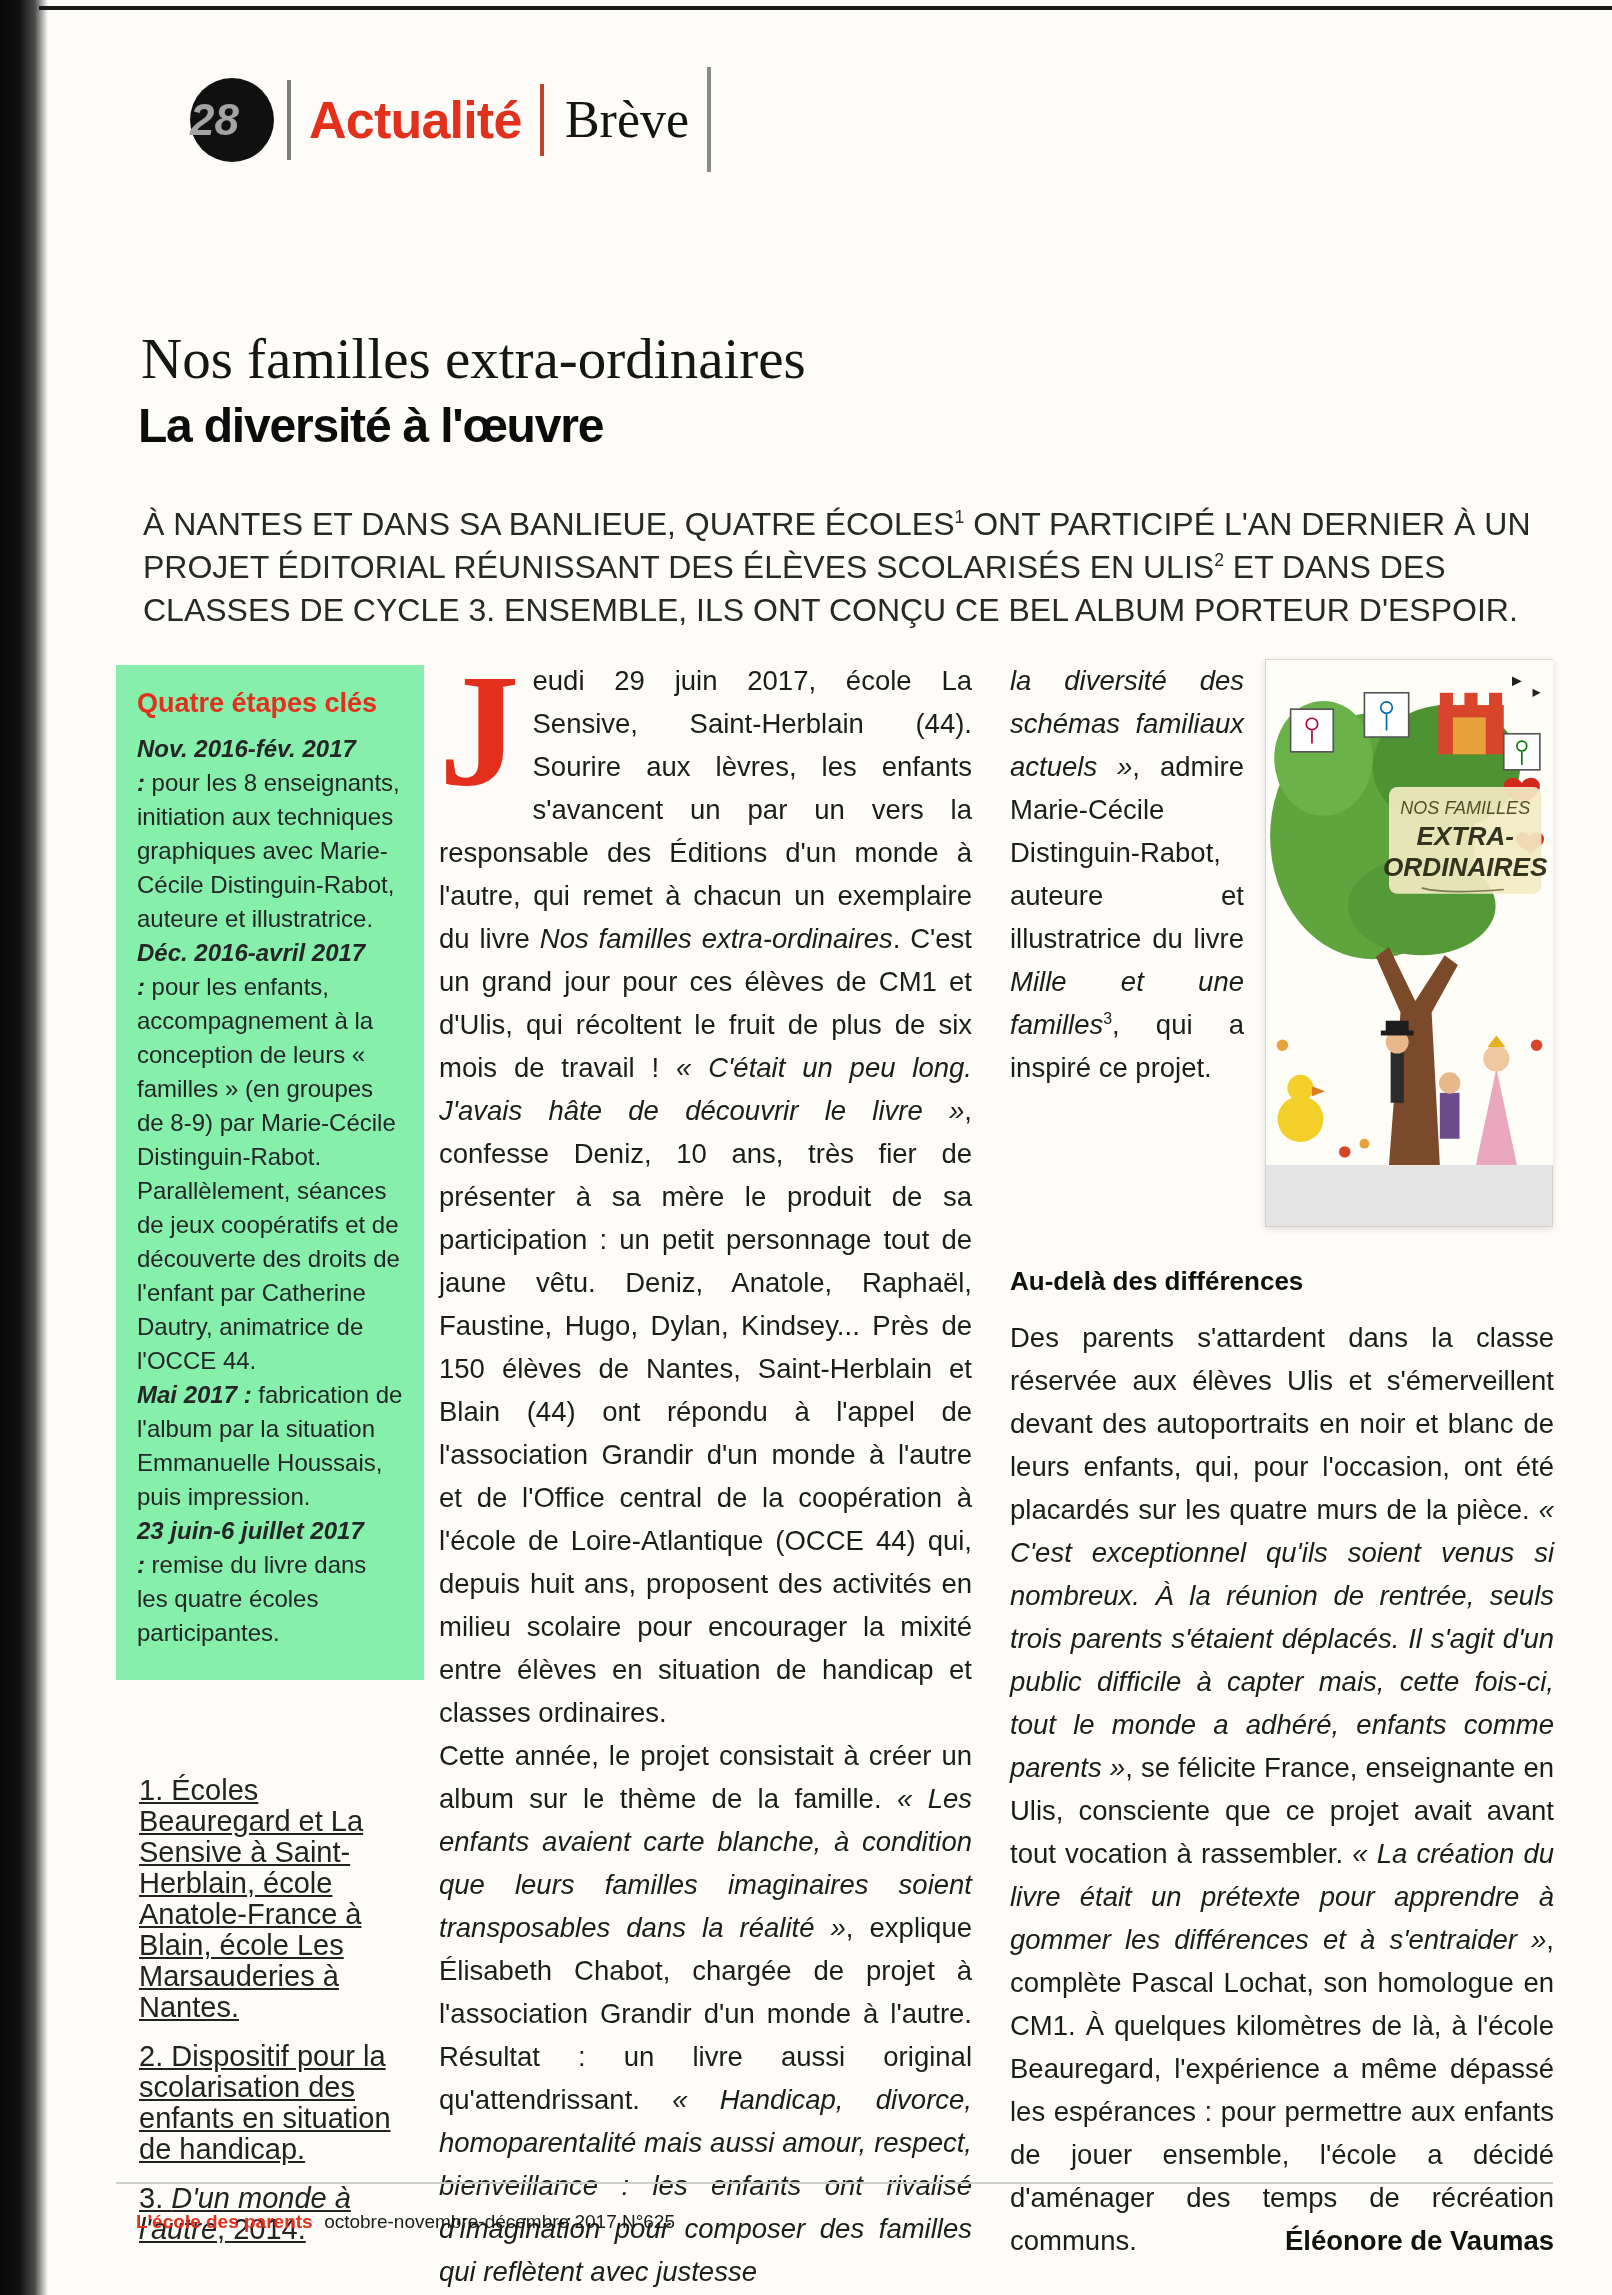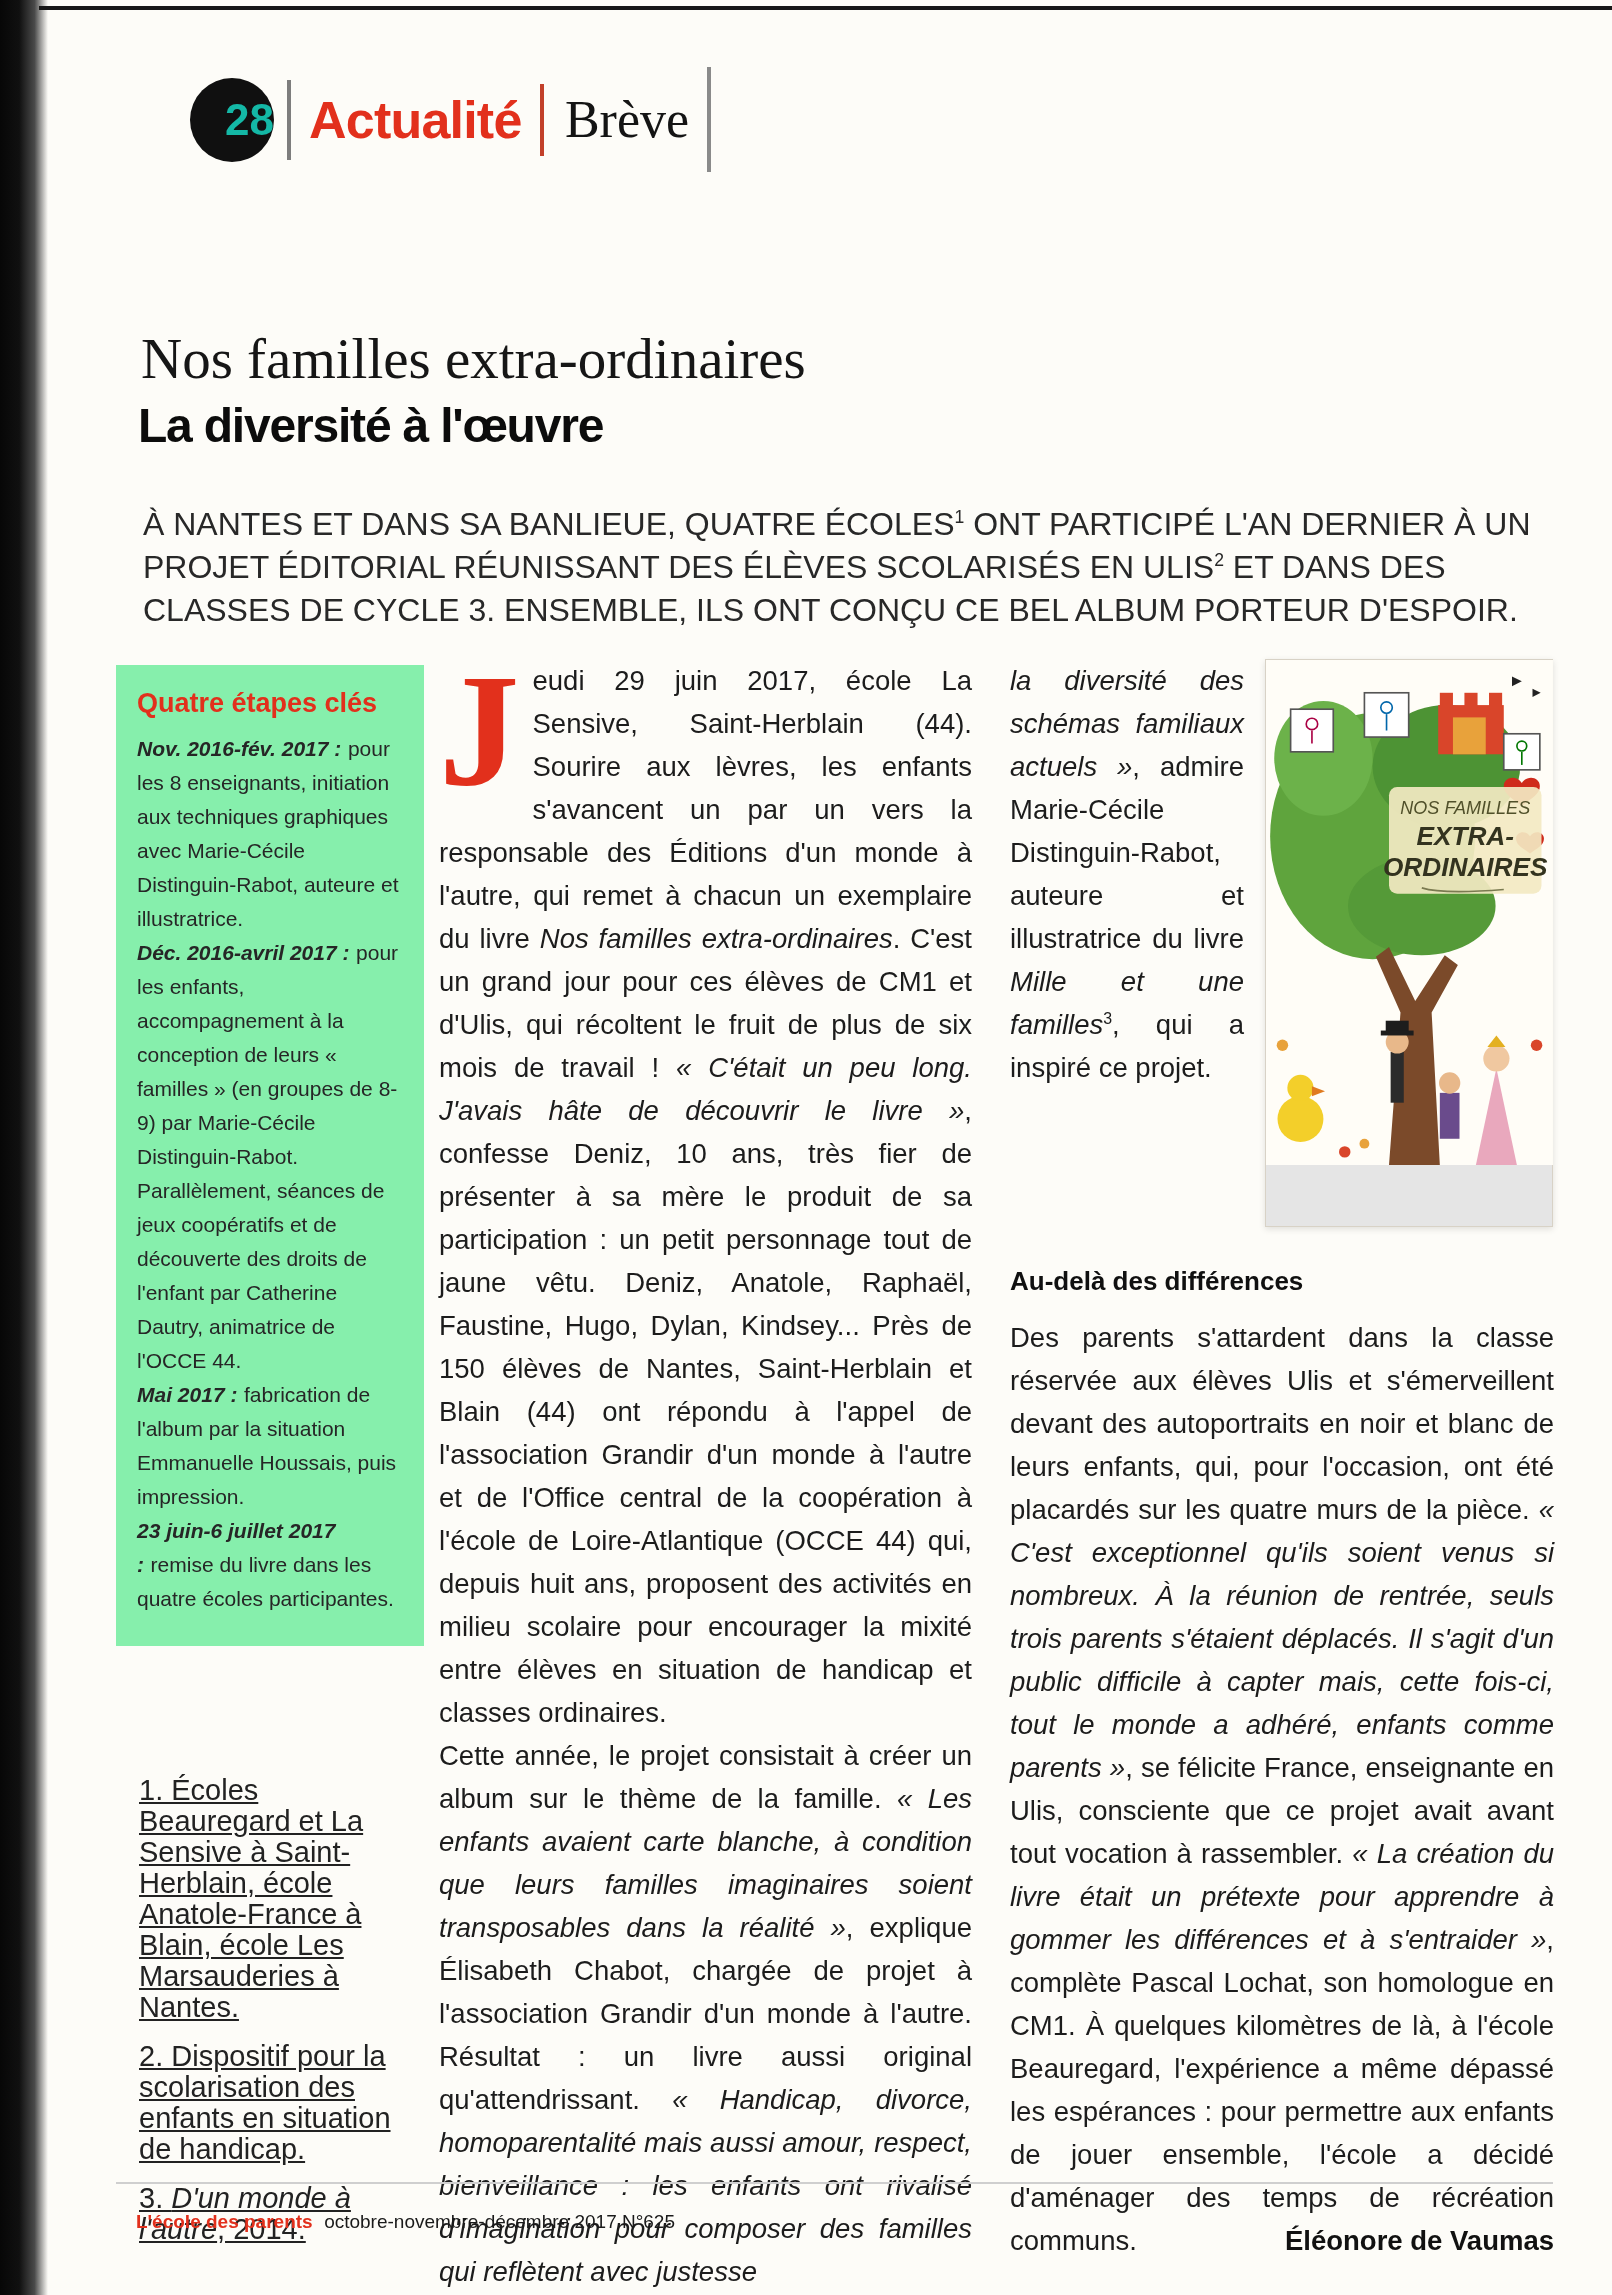--- a/index.html
+++ b/index.html
@@ -9,22 +9,22 @@
     background: #fdfcf8; overflow: hidden; color: #1d1d1d;
   }
 
   
   .scan-left { position:absolute; left:0; top:0; width:48px; height:2295px;
     background: linear-gradient(90deg,#070707 0%,#101010 40%,#4a4a4a 72%,#fdfcf8 100%); }
   .scan-top { position:absolute; left:39px; top:5.7px; width:1573px; height:4.1px; background:#171717; }
 
   
   .masthead { position:absolute; left:190px; top:67px; display:flex; align-items:center; }
-  .page-badge { width:84px; height:84px; border-radius:50%; background:#101010; color:#14b8a6;
-    display:flex; align-items:center; justify-content:flex-end; font-size:44px; font-weight:700; }
+  .page-badge { width:84px; height:84px; border-radius:50%; background:#101010; color:#a3a3a3;
+    display:flex; align-items:center; justify-content:flex-start; font-size:44px; font-weight:700;font-style:italic; }
   .rule-v { width:4.1px; background:#7d7d7d; margin:0 18px; }
   .rule-v.r1 { height:80px; margin-left:13px; }
   .rule-v.red { height:72px; background:#c2402a; }
   .rule-v.r3 { height:105px; background:#8a8a8a; }
   .section-title { font-size:52px; font-weight:700; color:#e2301c; letter-spacing:-0.8px; }
   .section-sub { font-family:"Liberation Serif", serif; font-size:52px; color:#141414; margin-left:3.3px; }
 
   
   .kicker { position:absolute; left:141px; top:326px; font-family:"Liberation Serif", serif;
     font-size:57px; color:#161616; }
@@ -34,21 +34,21 @@
     font-size:32px; line-height:43px; color:#282828; }
   .standfirst sup { font-size:55%; }
 
   sup { font-size:58%; vertical-align:super; line-height:0; }
   .seg-i { font-style:italic; }
 
   
   .infobox { position:absolute; left:116px; top:665px; width:308px;
     background:#86efac; padding:23px 21px 29.5px 21px; }
   .infobox-title { color:#e2301c; font-size:27px; font-weight:700; margin-bottom:13px; }
-  .infobox p { font-size:21px; line-height:34px; color:#262626; }
+  .infobox p { font-size:24px; line-height:34px; color:#262626; }
   .entry-label { font-weight:700; font-style:italic; margin-right:6.6px; }
 
   .footnotes { position:absolute; left:139px; top:1775px; width:261px;
     font-size:29px; line-height:31px; color:#222;text-decoration:underline; }
   .footnote { margin-bottom:18px; }
 
   
   .col-mid { position:absolute; left:439px; top:659px; width:533px;
     font-size:27.5px; line-height:43px; text-align:justify; hyphens:auto; color:#1c1c1c; }
   .dropcap { float:left; font-family:"Liberation Serif", serif; font-weight:700;

